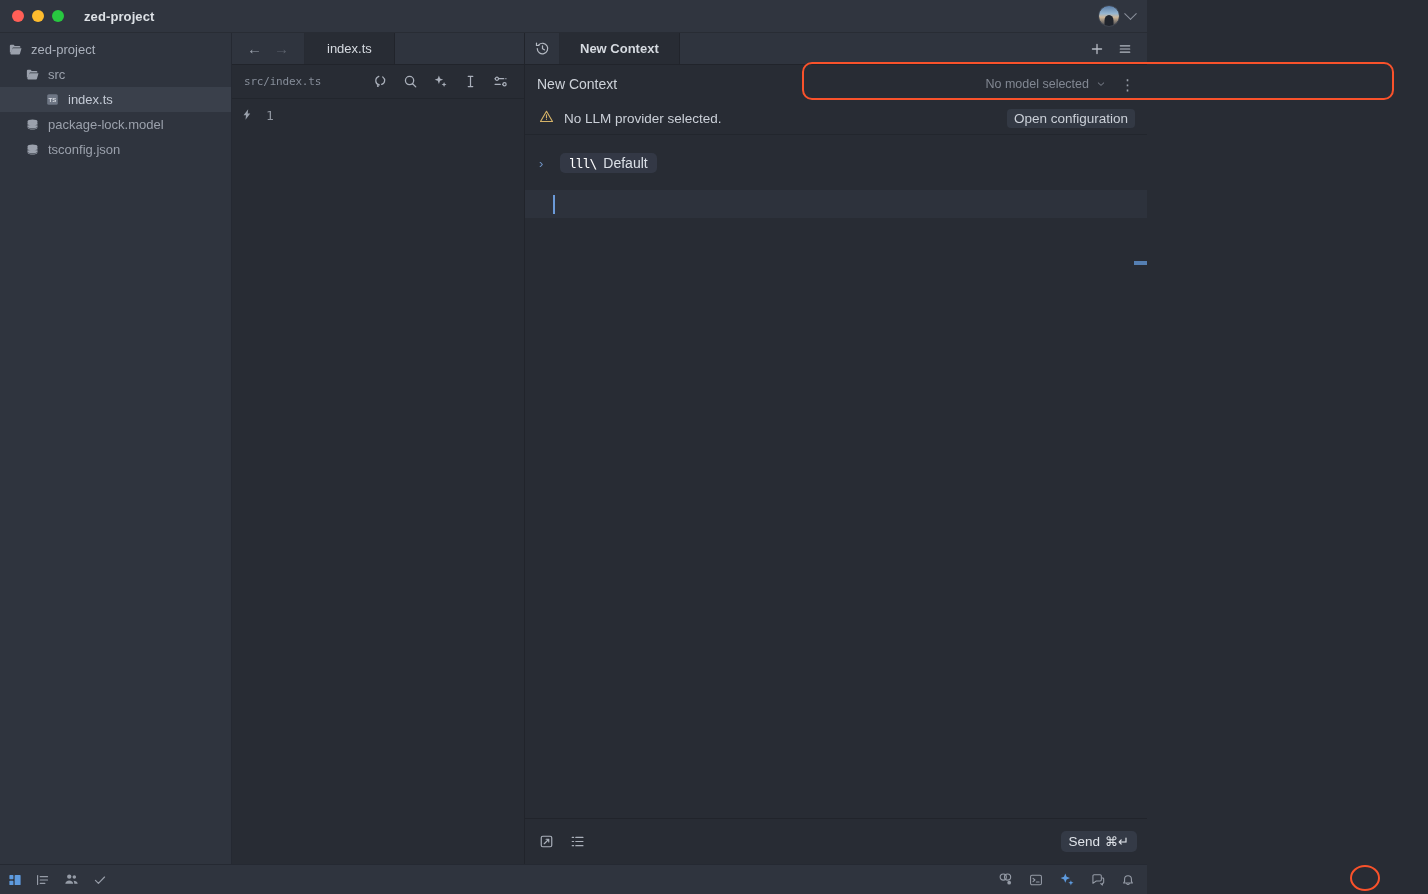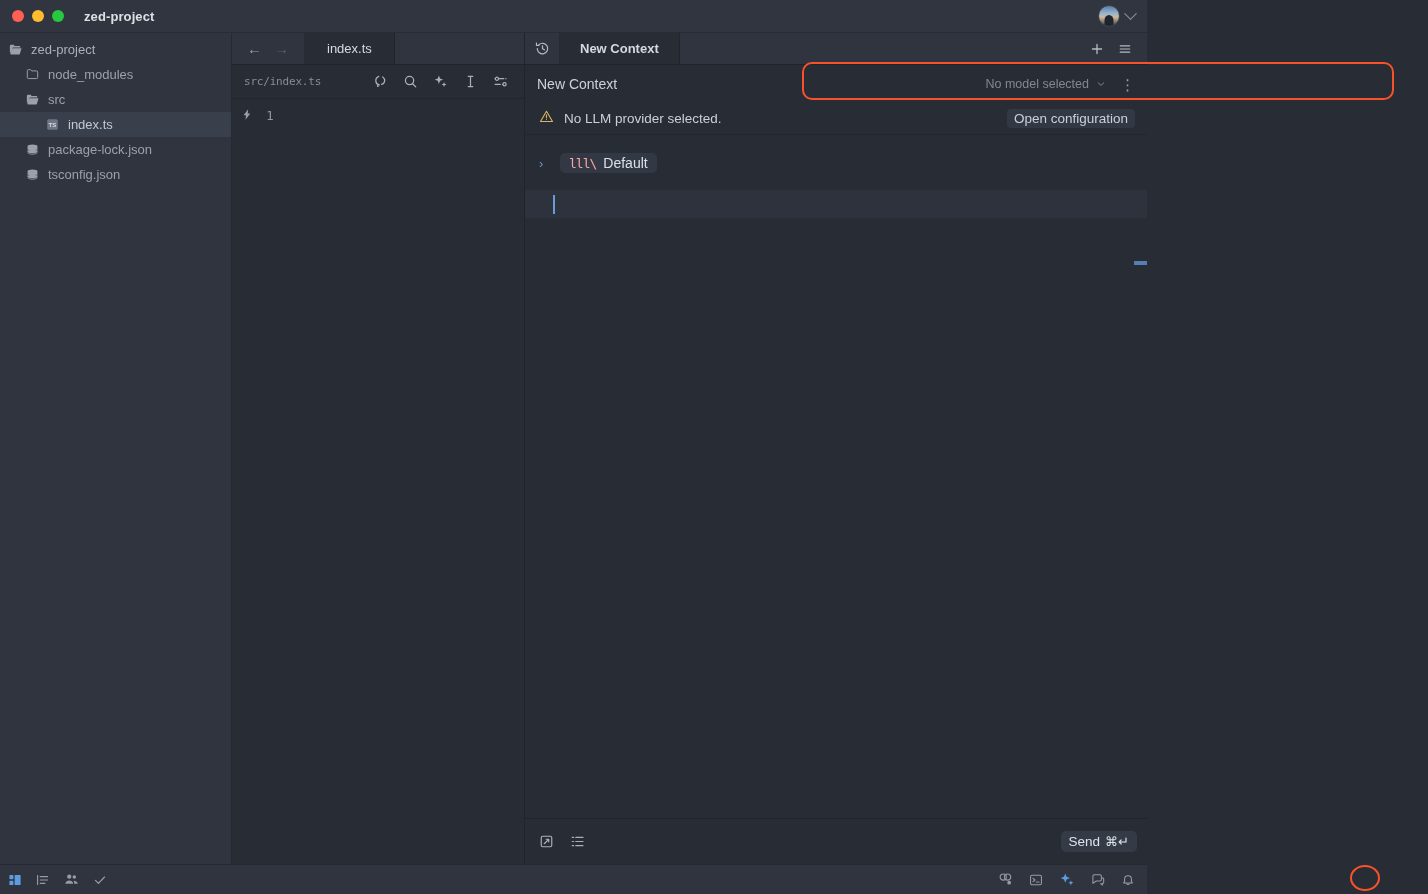--- a/index.html
+++ b/index.html
@@ -211,21 +211,21 @@
   .ctx-row-default {
     display: flex; align-items: center; gap: 9px;
     margin-top: 10px; padding-left: 14px;
   }
   .disclosure { color: #6f93c4; font-size: 13px; cursor: pointer; width: 12px; display: inline-block; }
   .default-pill {
     display: inline-flex; align-items: center; gap: 7px;
     background: #333845; padding: 2px 9px; border-radius: 5px;
     color: #dbe0e7; font-size: 14px; cursor: pointer;
   }
-  .slash-ico { color: #fca5a5; font-size: 13px; font-family: "DejaVu Sans Mono", monospace; letter-spacing: -1px; }
+  .slash-ico { color: #ffffff; font-size: 13px; font-family: "DejaVu Sans Mono", monospace; letter-spacing: -1px; }
   .active-line {
     margin-top: 17px; height: 28px;
     background: #2d323c;
     display: flex; align-items: center;
     padding-left: 28px;
   }
   .caret { width: 2px; height: 19px; background: #6b9ad8; }
 
   .asst-scroll-marker {
     position: absolute; right: 0; top: 228px;
@@ -288,28 +288,20 @@
       <div class="tree-row root">
         <span class="ico">
           <svg width="14" height="14" viewBox="0 0 16 16">
               <path d="M1 3.2A1.2 1.2 0 0 1 2.2 2h3.1l1.2 1.4h5.3A1.2 1.2 0 0 1 13 4.6v.6H4.4L2.6 10.9H1V3.2z" fill="#9ba1ac"></path>
               <path d="M4.9 6h9.4l-1.8 6.3a1 1 0 0 1-1 .7H2.6a1 1 0 0 1-1-1.3L3.9 6.7A1 1 0 0 1 4.9 6z" fill="#9ba1ac"></path>
             </svg>
         </span>
         <span>zed-project</span>
       </div>
 
-      <div class="tree-row depth1">
-        <span class="ico">
-          <svg width="13" height="13" viewBox="0 0 16 16">
-              <path d="M1.6 3.4A1.4 1.4 0 0 1 3 2h2.6L7 3.6h6a1.4 1.4 0 0 1 1.4 1.4v6.6A1.4 1.4 0 0 1 13 13H3a1.4 1.4 0 0 1-1.4-1.4V3.4z" fill="none" stroke="#9ba1ac" stroke-width="1.2"></path>
-            </svg>
-        </span>
-        <span>node_modules</span>
-      </div>
 
       <div class="tree-row depth1">
         <span class="ico">
           <svg width="14" height="14" viewBox="0 0 16 16">
               <path d="M1 3.2A1.2 1.2 0 0 1 2.2 2h3.1l1.2 1.4h5.3A1.2 1.2 0 0 1 13 4.6v.6H4.4L2.6 10.9H1V3.2z" fill="#9ba1ac"></path>
               <path d="M4.9 6h9.4l-1.8 6.3a1 1 0 0 1-1 .7H2.6a1 1 0 0 1-1-1.3L3.9 6.7A1 1 0 0 1 4.9 6z" fill="#9ba1ac"></path>
             </svg>
         </span>
         <span>src</span>
       </div>
@@ -328,21 +320,21 @@
         <span class="ico">
           <svg width="13" height="13" viewBox="0 0 16 16">
               <ellipse cx="8" cy="4" rx="6" ry="2.2" fill="#9ba1ac"></ellipse>
               <path d="M2 4v8c0 1.2 2.7 2.2 6 2.2s6-1 6-2.2V4" fill="#9ba1ac"></path>
               <ellipse cx="8" cy="8" rx="6" ry="2.2" fill="#2f343e"></ellipse>
               <ellipse cx="8" cy="7.2" rx="6" ry="2.2" fill="#9ba1ac"></ellipse>
               <ellipse cx="8" cy="11" rx="6" ry="2.2" fill="#2f343e"></ellipse>
               <ellipse cx="8" cy="10.4" rx="6" ry="2.2" fill="#9ba1ac"></ellipse>
             </svg>
         </span>
-        <span>package-lock.json</span>
+        <span>package-lock.model</span>
       </div>
 
 
       <div class="tree-row depth1">
         <span class="ico">
           <svg width="13" height="13" viewBox="0 0 16 16">
               <ellipse cx="8" cy="4" rx="6" ry="2.2" fill="#9ba1ac"></ellipse>
               <path d="M2 4v8c0 1.2 2.7 2.2 6 2.2s6-1 6-2.2V4" fill="#9ba1ac"></path>
               <ellipse cx="8" cy="8" rx="6" ry="2.2" fill="#2f343e"></ellipse>
               <ellipse cx="8" cy="7.2" rx="6" ry="2.2" fill="#9ba1ac"></ellipse>

